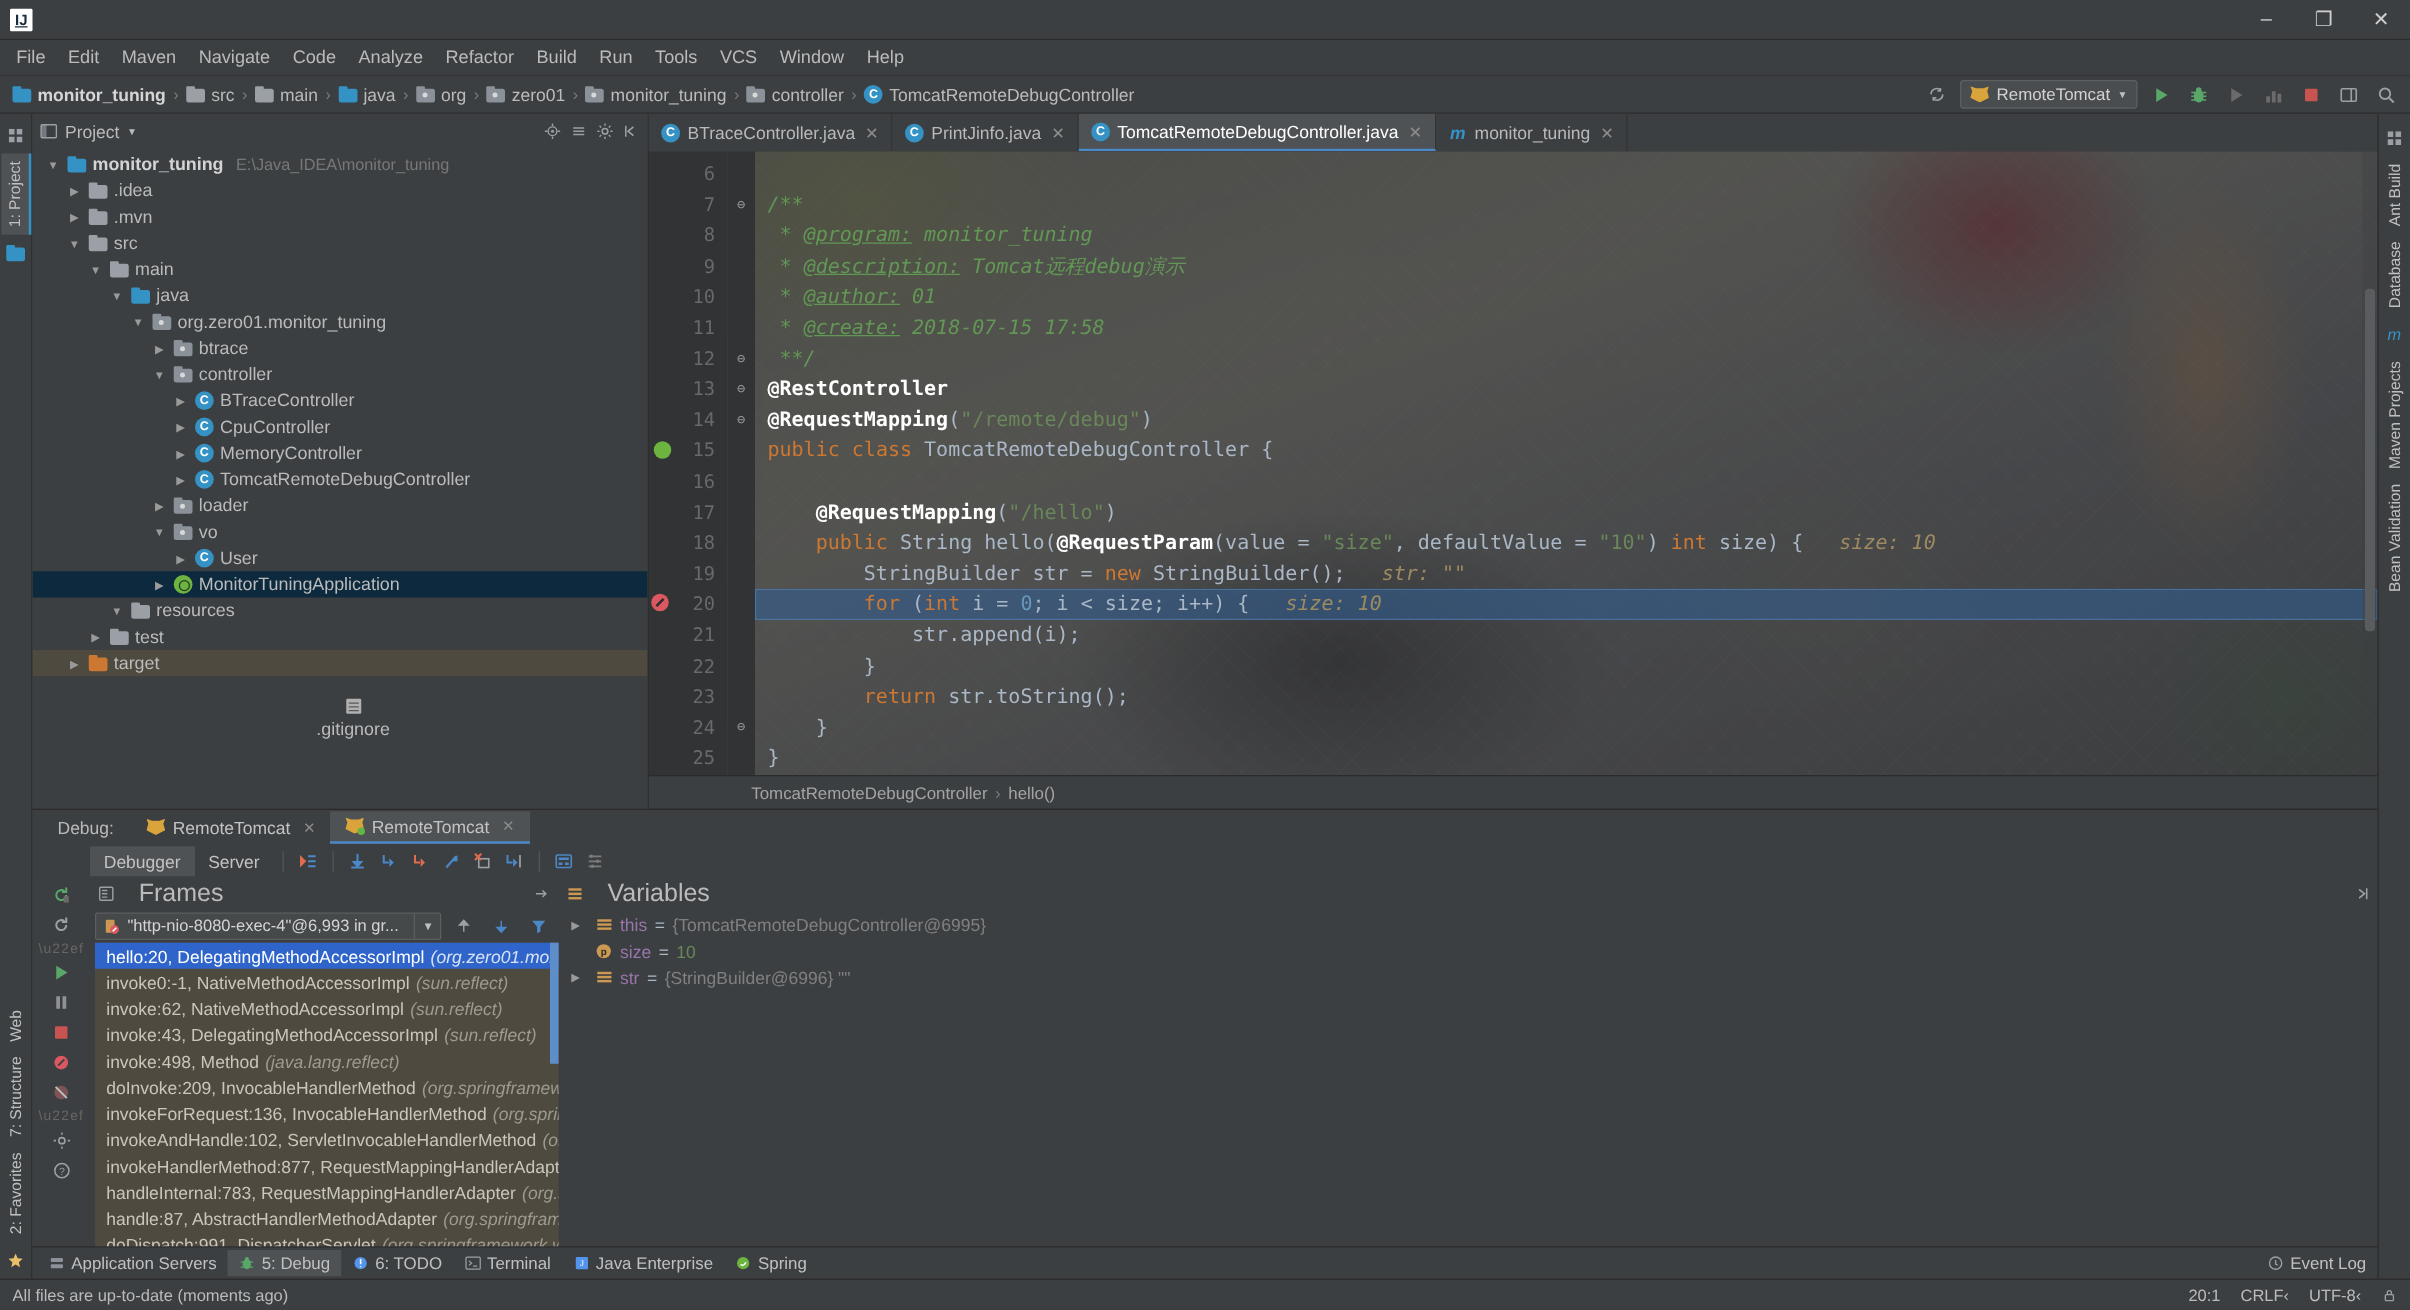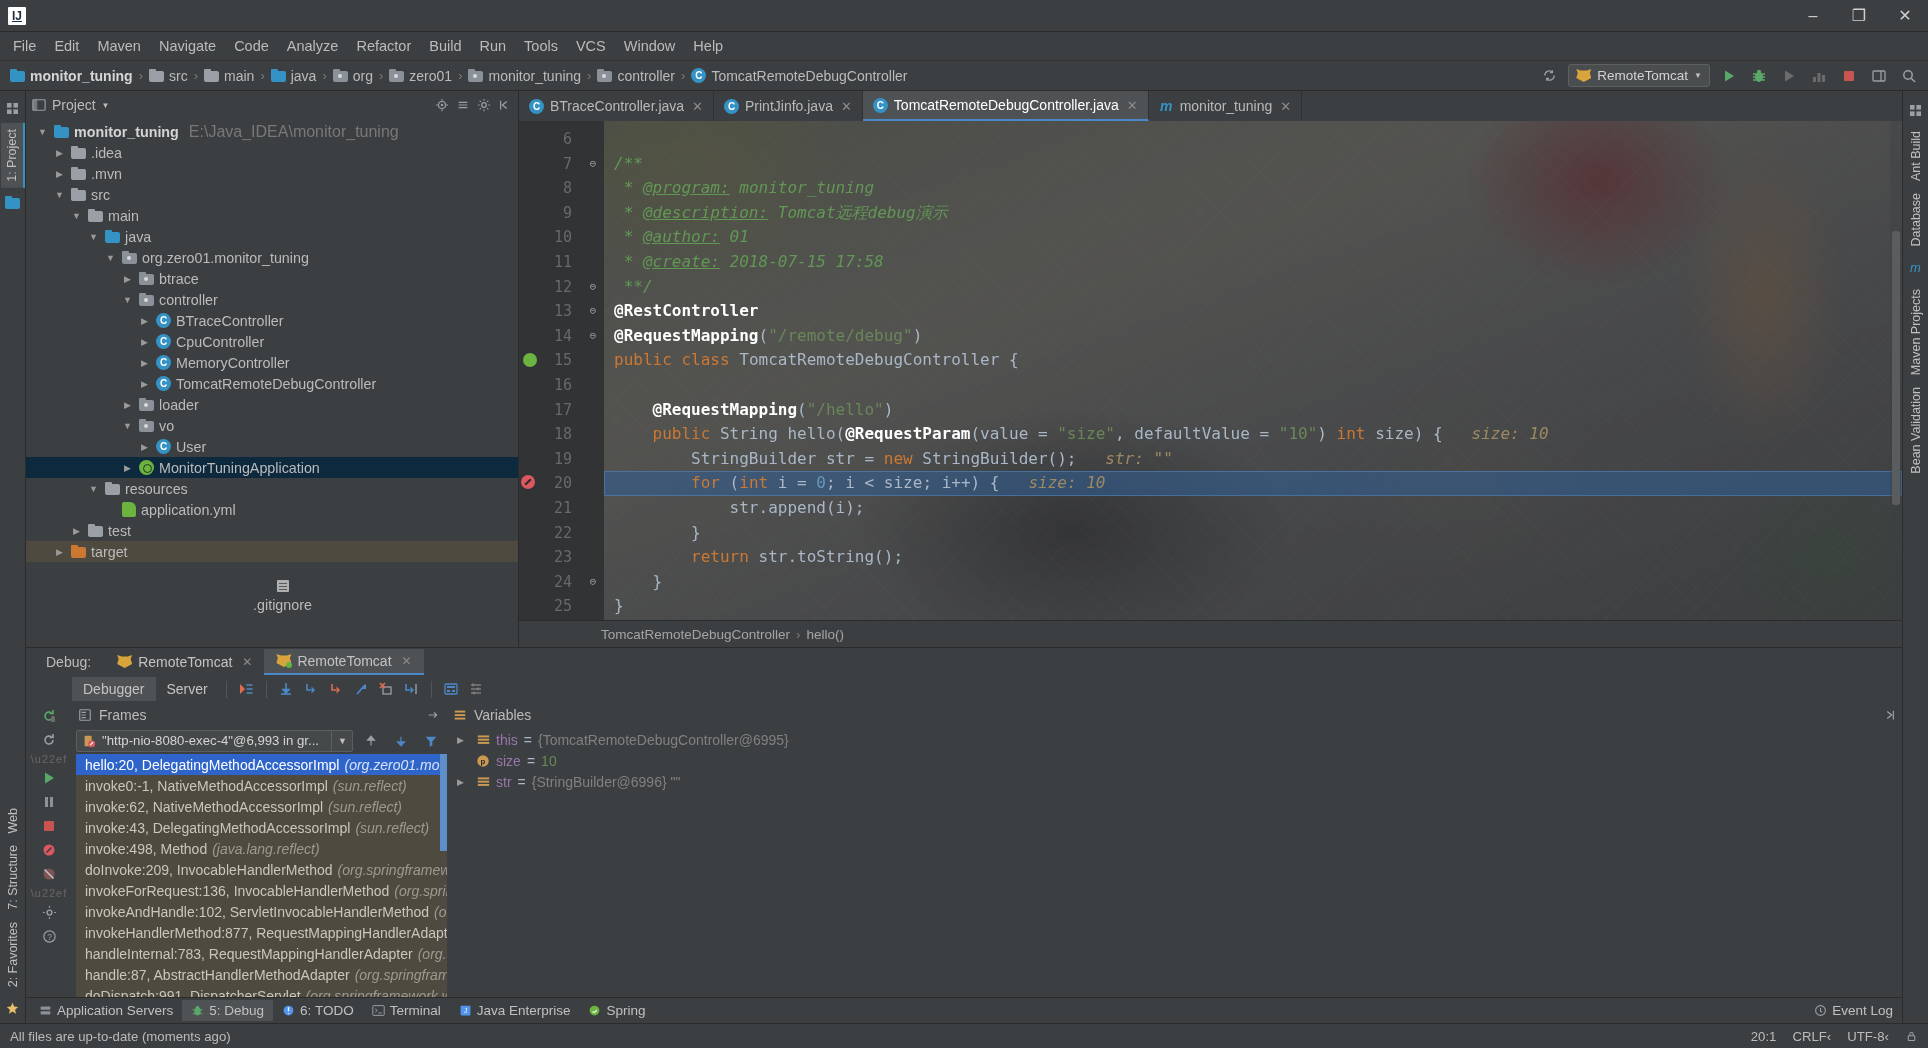--- a/index.html
+++ b/index.html
@@ -89,21 +89,21 @@
   .panel-head{ height:28px;display:flex;align-items:center;gap:6px;padding:0 6px;
     background:#3c3f41;flex:0 0 28px;font-size:14px;}
   .panel-head .right{margin-left:auto;display:flex;align-items:center;gap:7px;}
   .tree{ flex:1 1 auto; overflow:hidden; background:#3c3f41; padding-top:2px;}
   .trow{ height:21px;display:flex;align-items:center;gap:5px;font-size:14.3px;color:#bbbbbb;
     white-space:nowrap;padding-right:6px;}
   .trow.sel{ background:#0d293e; }
   .trow.sel2{ background:#4e4a3f; }
   .arrow{ width:13px;flex:0 0 13px;display:flex;align-items:center;justify-content:center;
     font-size:9px;color:#9a9a9a;}
-  .tpath{ color:#787878;font-size:16px;margin-left:5px; }
+  .tpath{ color:#787878;font-size:13px;margin-left:5px; }
   .tlabel.bold{ font-weight:bold;color:#d4d4d4; }
 
   
   .editor-col{ flex:1 1 auto;display:flex;flex-direction:column;min-width:0;background:#2b2b2b;}
   .tabbar{ height:30px;background:#3c3f41;display:flex;align-items:stretch;flex:0 0 30px;}
   .etab{ display:flex;align-items:center;gap:6px;padding:0 10px;font-size:14px;color:#b9b9b9;
     border-right:1px solid #323232;background:#3c3f41;}
   .etab.active{ background:#4e5254;border-bottom:2px solid #4a88c7;color:#ffffff; }
   .etab .x{ color:#8c8c8c;font-size:13px;margin-left:2px; }
   .mico{width:15px;height:15px;border-radius:50%;background:#3592c4;color:#fff;font-size:10px;
@@ -168,21 +168,21 @@
   .dtoolrow{ height:28px;display:flex;align-items:center;gap:0;flex:0 0 28px;padding-left:46px;}
   .dsub{ padding:4px 11px;font-size:14px;color:#c3c3c3; }
   .dsub.active{ background:#4e5254; }
   .dsep{ width:1px;height:17px;background:#555;margin:0 7px; }
   .dico{ width:25px;height:22px;display:flex;align-items:center;justify-content:center; }
 
   .dcontent{ flex:1 1 auto;display:flex;min-height:0; }
   .dleftstrip{ width:46px;flex:0 0 46px;display:flex;flex-direction:column;align-items:center;
     gap:2px;padding-top:2px;background:#3c3f41;}
   .frames-col{ width:375px;flex:0 0 375px;display:flex;flex-direction:column;min-height:0;}
-  .col-head{ height:24px;display:flex;align-items:center;gap:7px;font-size:14px;color:#bbb;
+  .col-head{ height:24px;display:flex;align-items:center;gap:19px;font-size:20px;color:#bbb;
     padding:0 6px;flex:0 0 24px;}
   .col-head .r{margin-left:auto;display:flex;gap:6px;align-items:center;}
   .thread-row{ height:27px;display:flex;align-items:center;gap:5px;padding:0 4px;flex:0 0 27px; }
   .thread-sel{ flex:1 1 auto;display:flex;align-items:center;gap:6px;background:#45494a;
     border:1px solid #5c5f61;border-radius:2px;height:22px;padding:0 5px;font-size:13.2px;
     color:#d4d4d4;overflow:hidden;white-space:nowrap;}
   .thread-sel .caret{margin-left:auto;font-size:9px;color:#c0c0c0;border-left:1px solid #5c5f61;
     padding-left:6px;height:100%;display:flex;align-items:center;}
   .frames-list{ flex:1 1 auto;overflow:hidden;background:#4e4a3f;margin-left:4px;position:relative;}
   .frow{ height:21px;display:flex;align-items:center;font-size:14px;color:#cbc6bb;
@@ -513,25 +513,20 @@
               </div>
               <div class="trow sel" style="padding-left: 95px;">
                 <span class="arrow">▶</span>
                 <span class="springico"></span>
                 <span class="tlabel">MonitorTuningApplication</span>
               </div>
               <div class="trow" style="padding-left: 61px;">
                 <span class="arrow">▼</span>
                 <span class="fico"></span>
                 <span class="tlabel">resources</span>
-              </div>
-              <div class="trow" style="padding-left: 78px;">
-                <span class="arrow"></span>
-                <span class="ymlico"></span>
-                <span class="tlabel">application.yml</span>
               </div>
               <div class="trow" style="padding-left: 44px;">
                 <span class="arrow">▶</span>
                 <span class="fico"></span>
                 <span class="tlabel">test</span>
               </div>
               <div class="trow sel2" style="padding-left: 27px;">
                 <span class="arrow">▶</span>
                 <span class="fico orange"></span>
                 <span class="tlabel">target</span>

